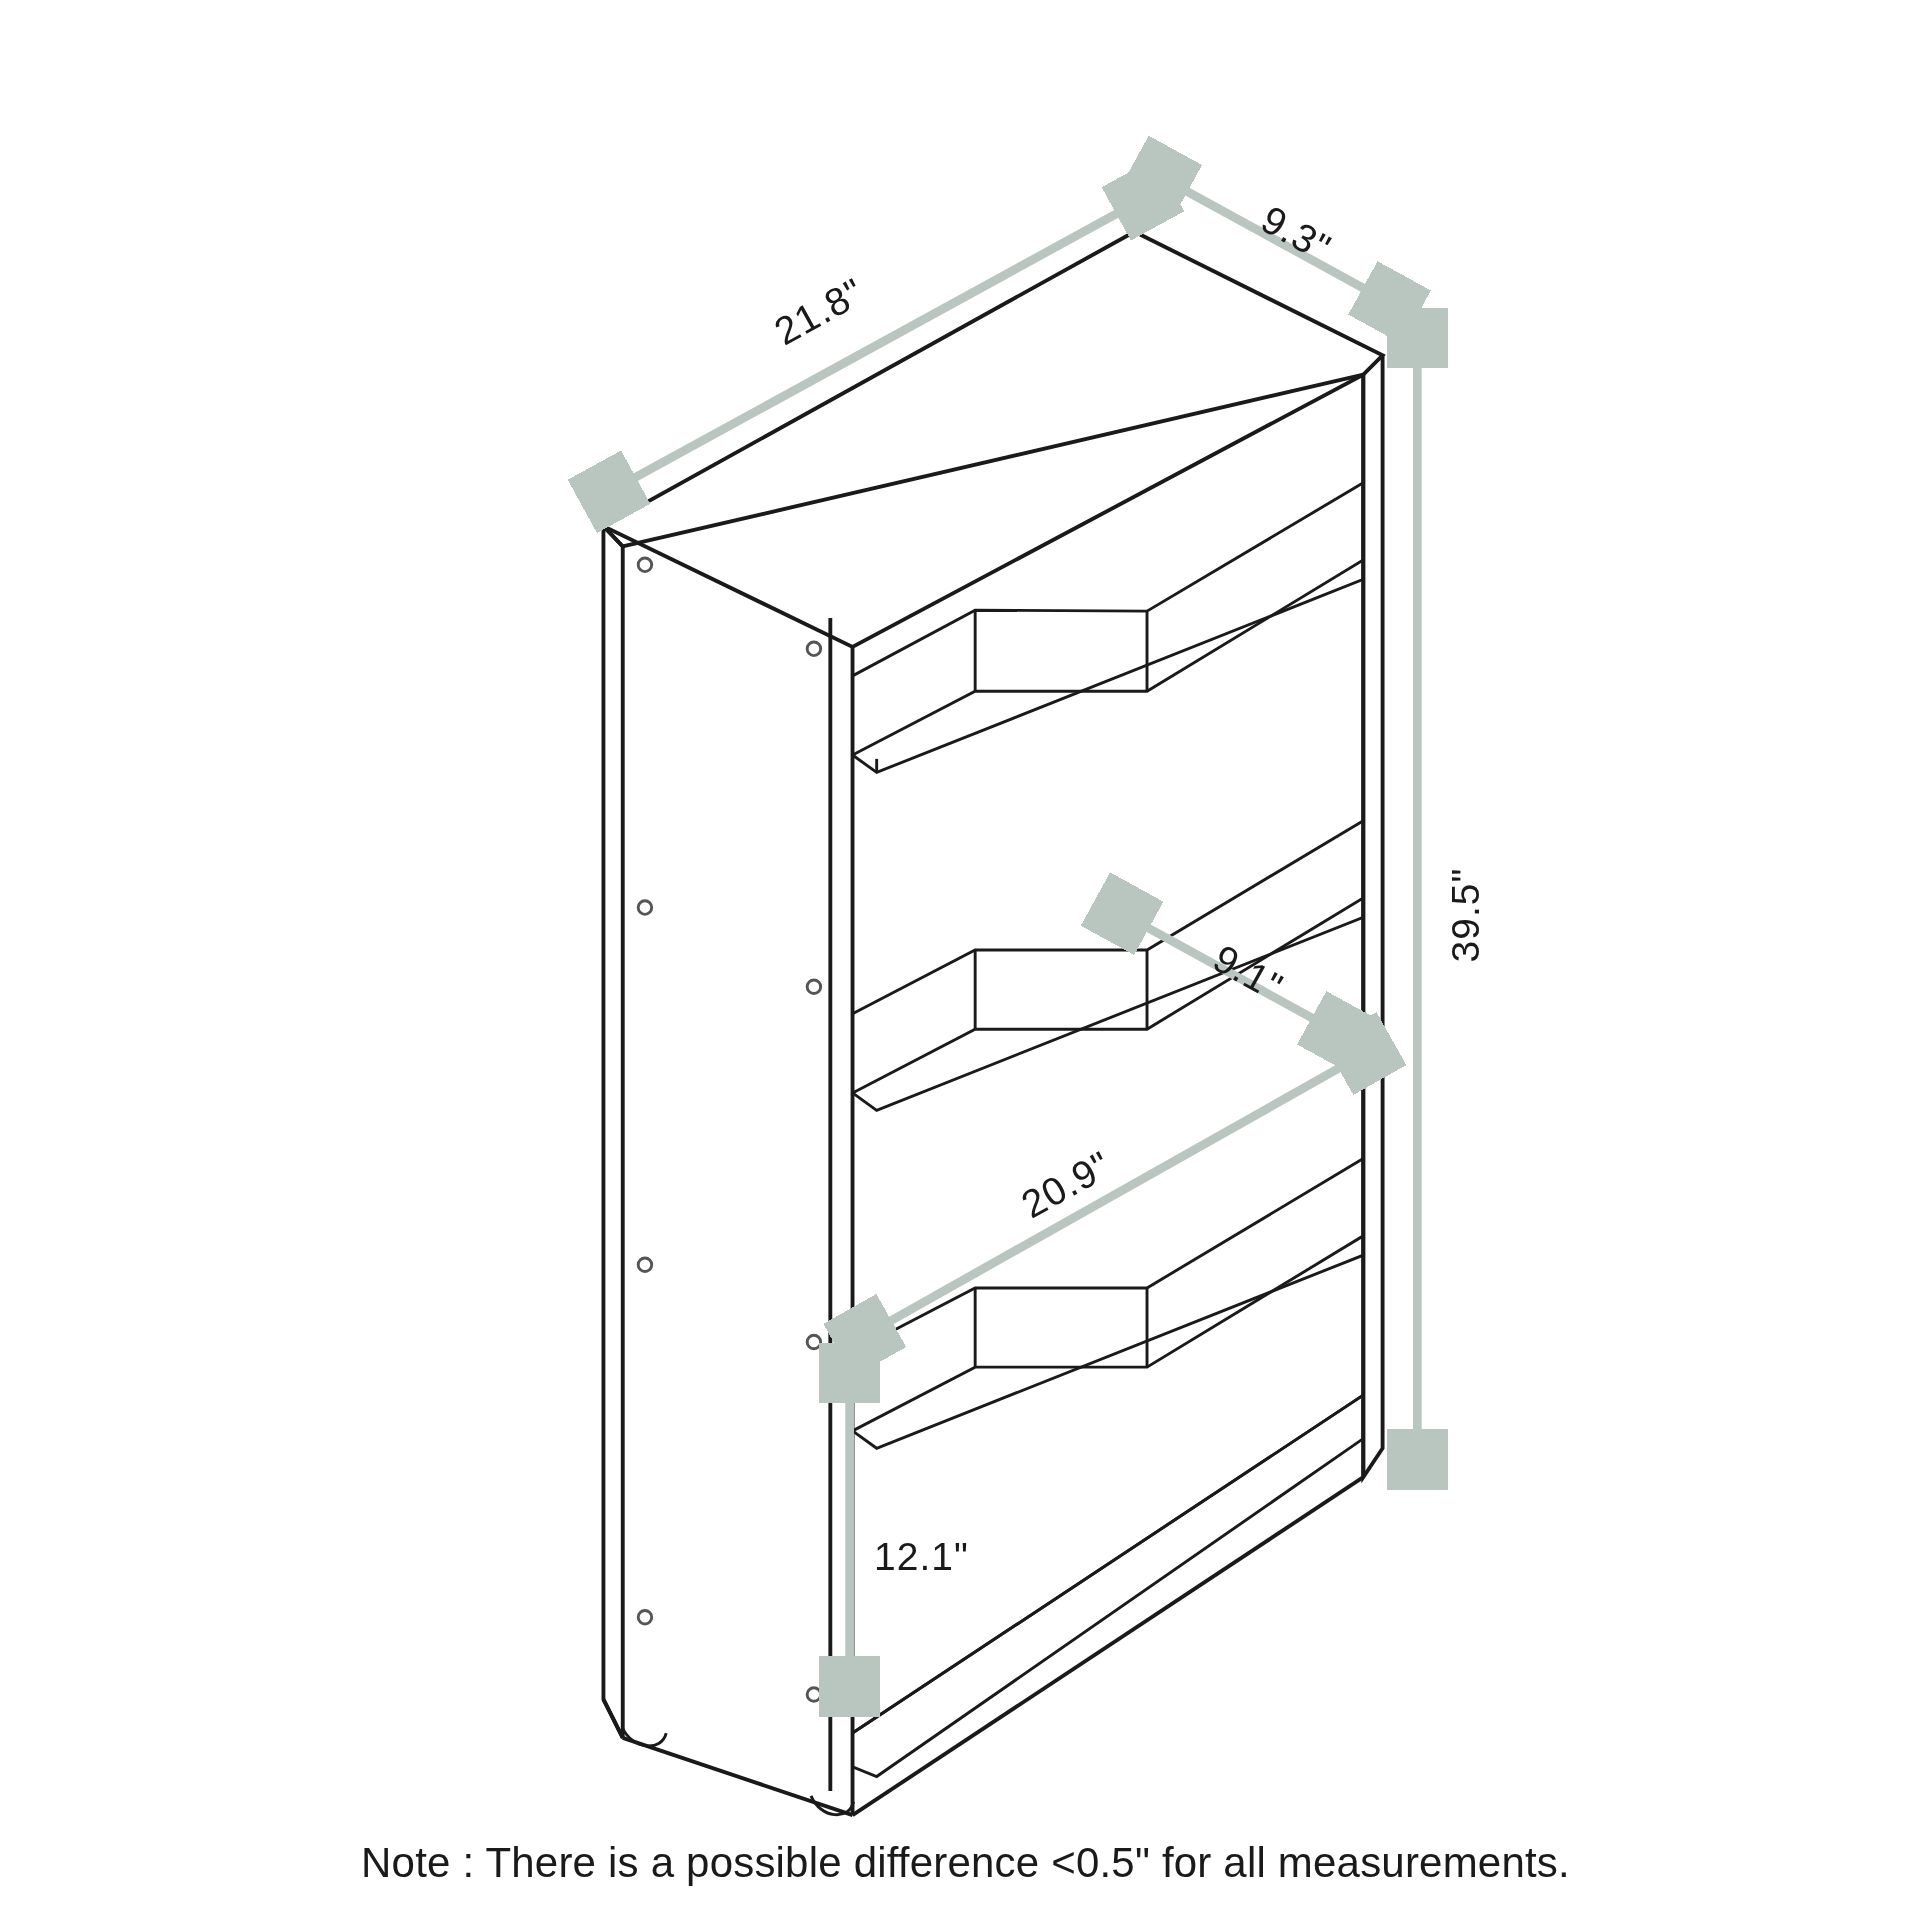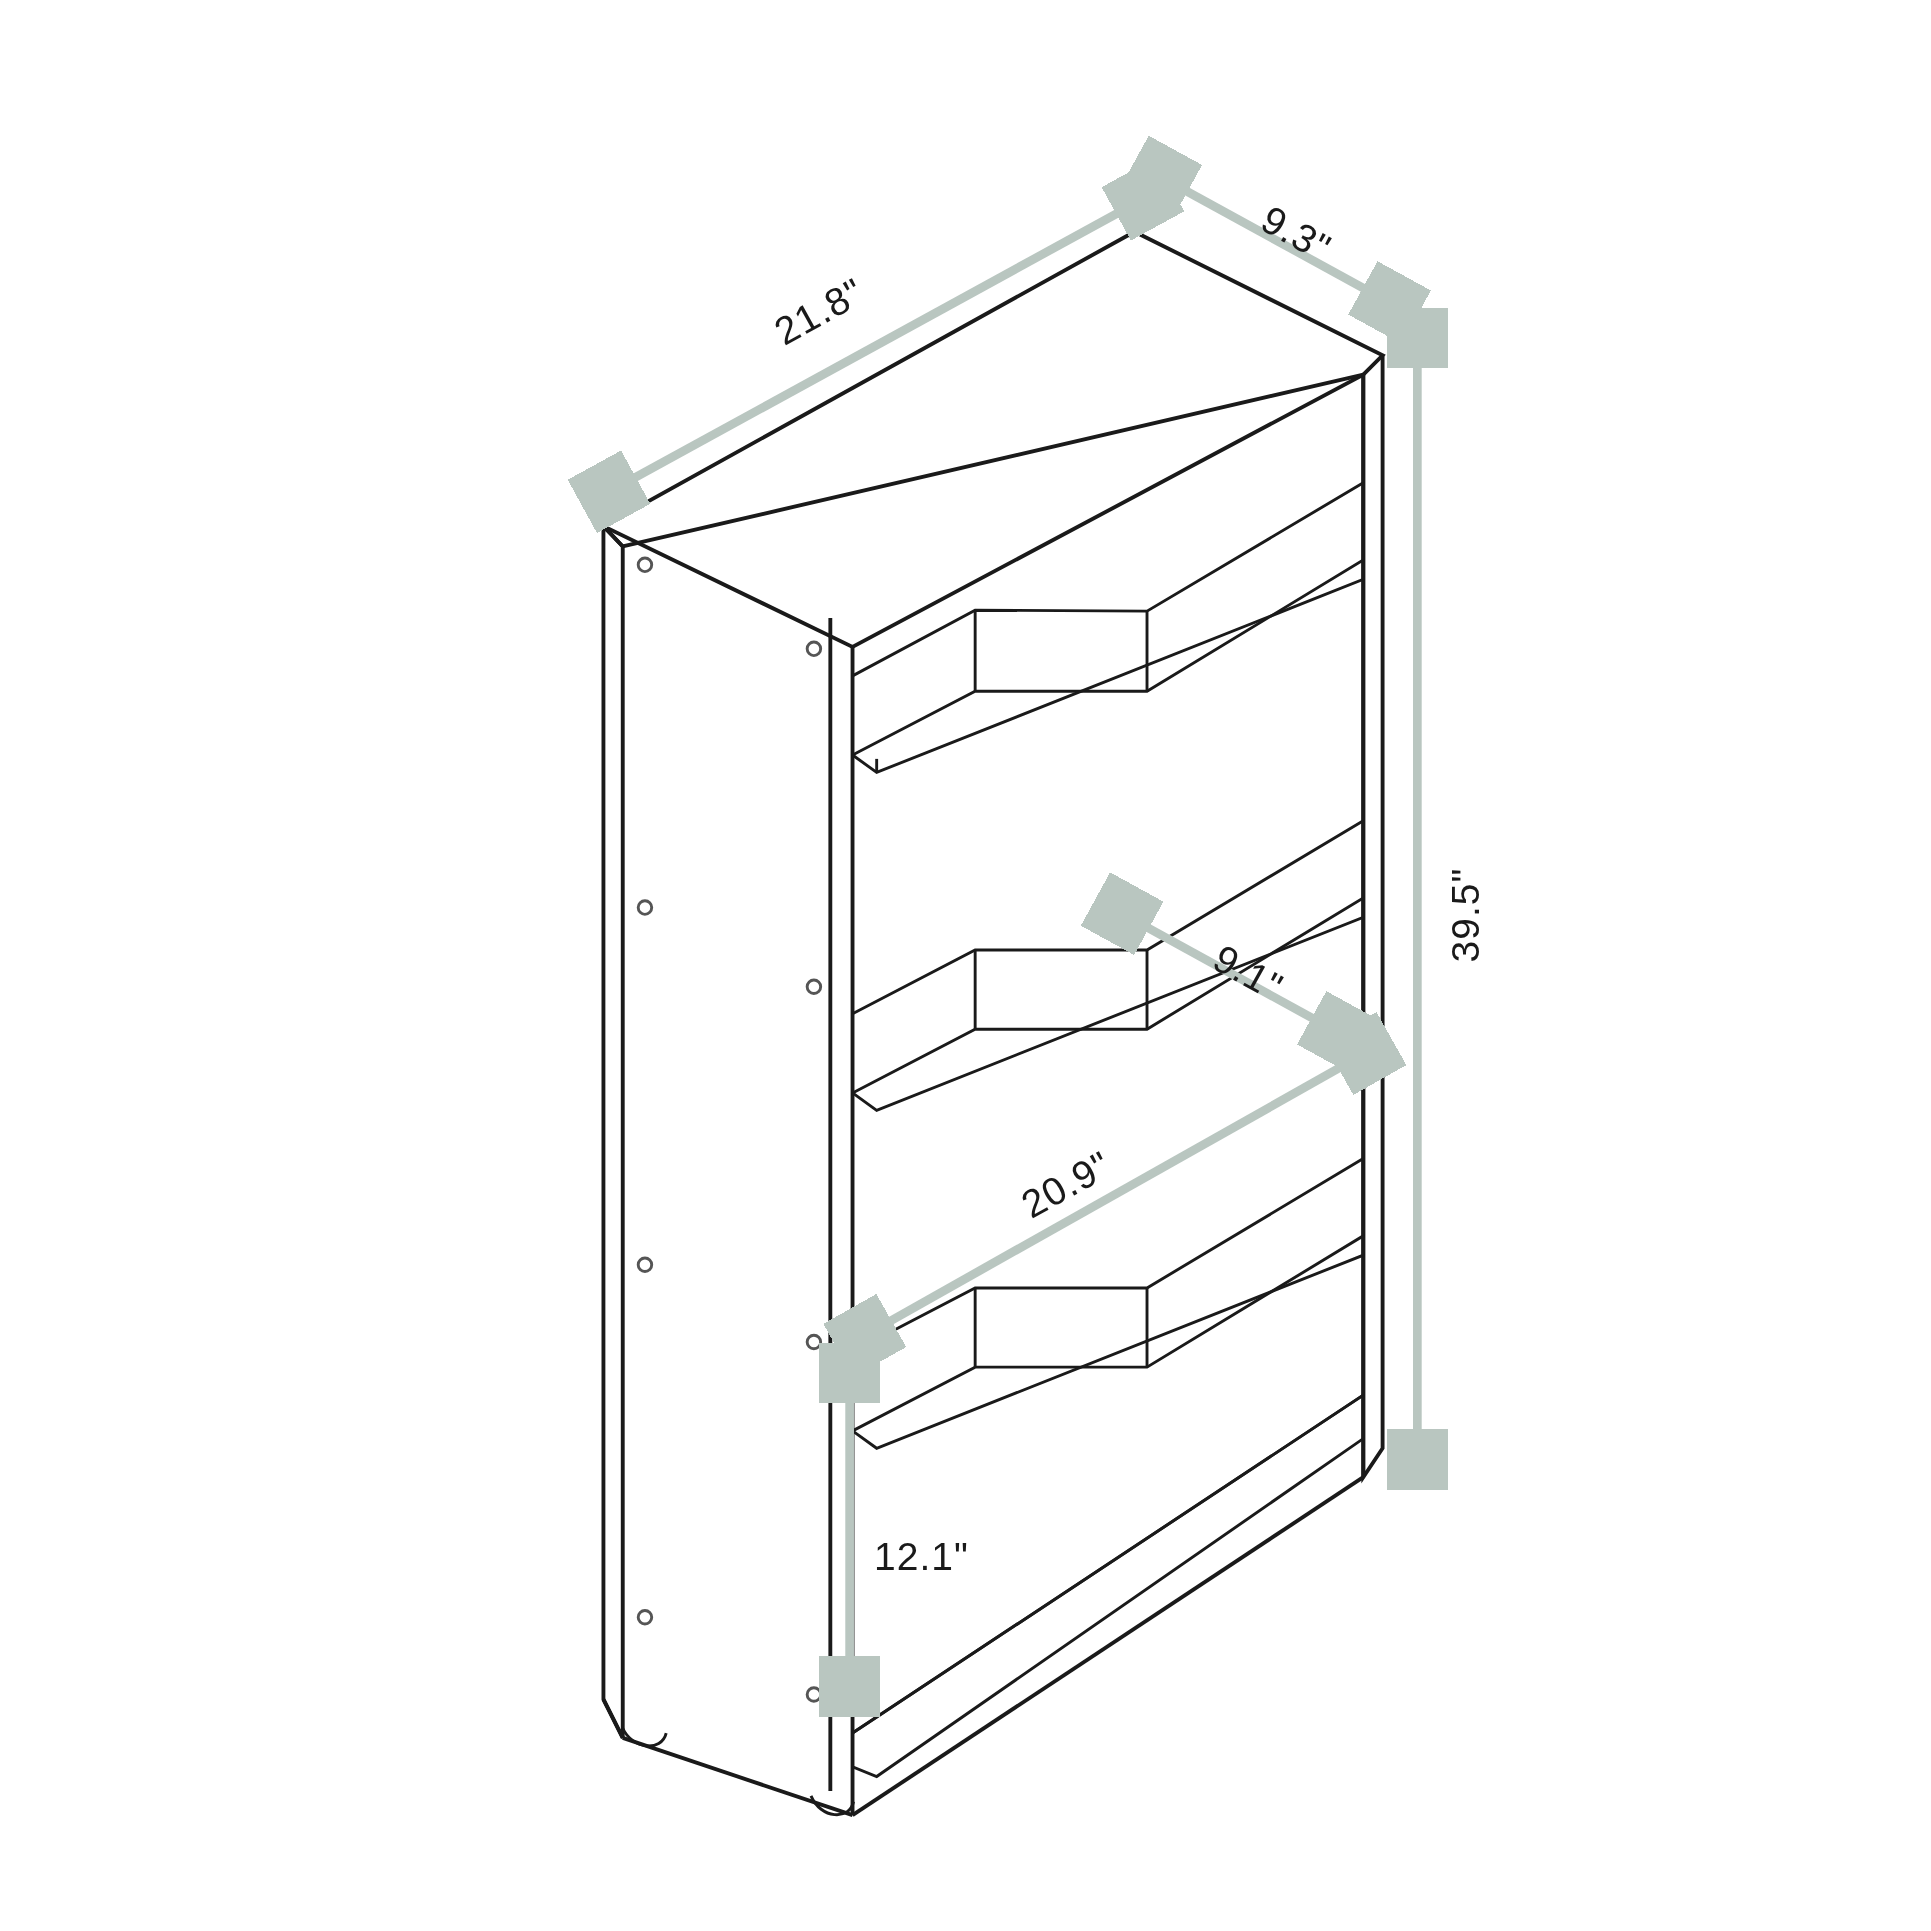--- a/index.html
+++ b/index.html
@@ -144,14 +144,15 @@
   <div class="dim-label" style="left: 1260px; top: 212px; transform: rotate(29deg);">9.3"</div>
 
   <div class="dim-label" style="left: 1419px; top: 893px; transform: rotate(-90deg);">39.5"</div>
 
   <div class="dim-label" style="left: 1212px; top: 951px; transform: rotate(29deg);">9.1"</div>
 
   <div class="dim-label" style="left: 1019px; top: 1163px; transform: rotate(-29deg);">20.9"</div>
 
   <div class="dim-label" style="left: 874px; top: 1535px;">12.1"</div>
 
+  <div class="note">Note : There is a possible difference &lt;0.5" for all measurements.</div>
 </div>
 
 
 </body></html>

